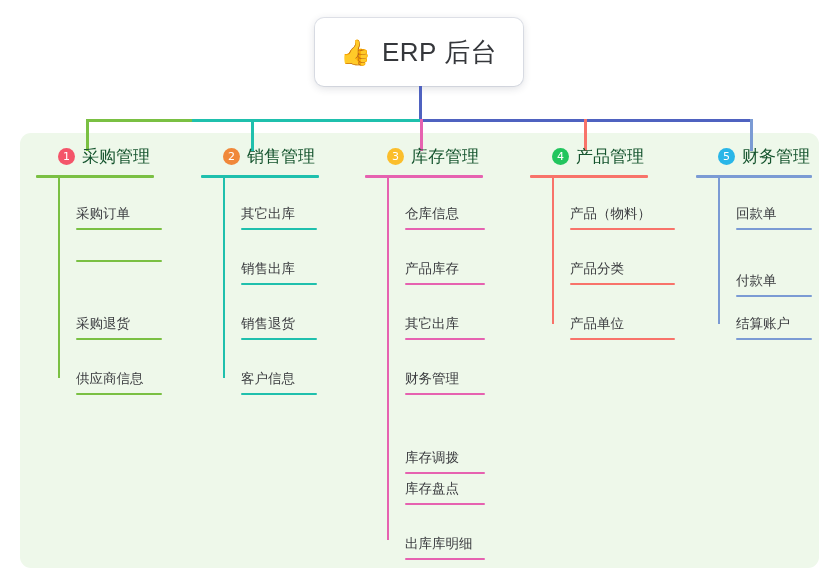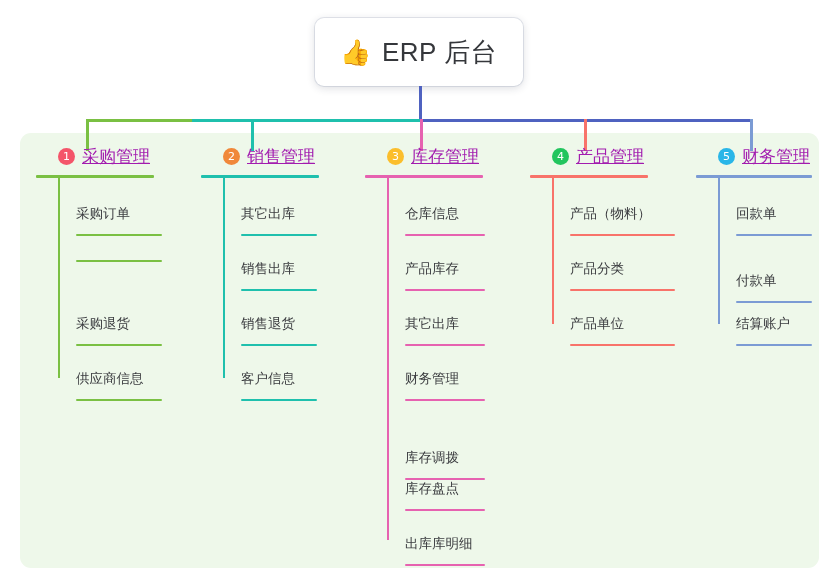--- a/index.html
+++ b/index.html
@@ -85,23 +85,22 @@
     border-radius: 50%;
     color: #ffffff;
     font-size: 11px;
     line-height: 17px;
     text-align: center;
     flex: 0 0 auto;
     font-family: "DejaVu Sans", sans-serif;
   }
   .branch-label {
     font-size: 17px;
-    color: #a21caf;
+    color: #14532d;
     white-space: nowrap;
-    text-decoration: underline;
   }
   .branch-rule {
     height: 3px;
     border-radius: 1px;
     margin-top: 6px;
   }
   .branch-spine {
     position: absolute;
     left: 22px;
     top: 35px;
@@ -112,21 +111,21 @@
     position: absolute;
     left: 22px;
     box-sizing: border-box;
     padding-left: 18px;
   }
   .leaf-text {
     font-size: 13.5px;
     color: #3a3b3f;
     white-space: nowrap;
     display: block;
-    padding-bottom: 11px;
+    padding-bottom: 5px;
   }
   .leaf-rule {
     height: 2px;
     border-radius: 1px;
   }
 </style>
 </head>
 <body>
 
 <div id="mindmap">

